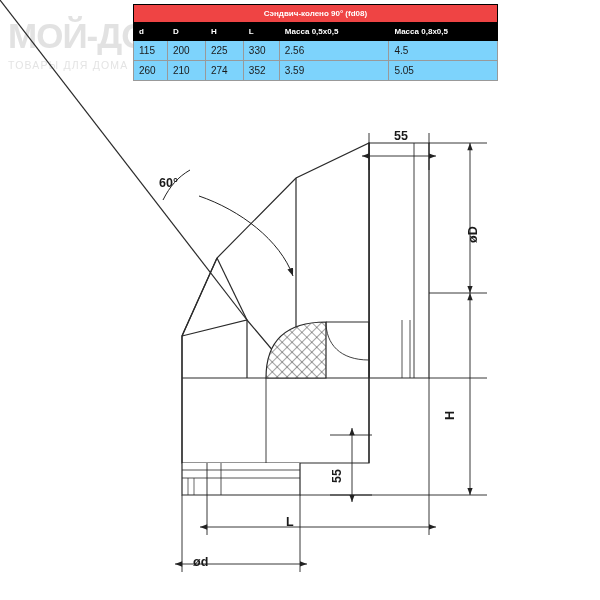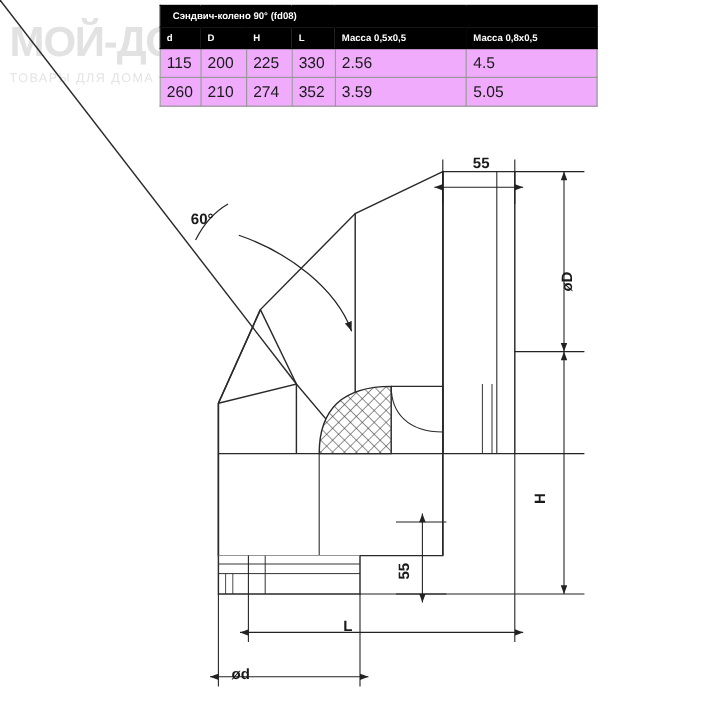--- a/index.html
+++ b/index.html
@@ -51,39 +51,39 @@
     background: #ffffff;
   }
   .spec-table td, .spec-table th {
     border: 1px solid #999;
     padding: 4px 5px;
     text-align: left;
     font-weight: normal;
     color: #111;
   }
   .spec-table tr.title-row td {
-    background: #000000;
+    background: #ef4444;
     color: #ffffff;
-    text-align: left;
+    text-align: center;
     font-weight: bold;
     font-size: 8px;
-    padding: 4px 10px;
+    padding: 4px 20px;
     border: 1px solid #000;
   }
   .spec-table tr.head-row td {
     background: #000000;
     color: #ffffff;
     font-weight: bold;
     font-size: 8px;
     border: 1px solid #000;
   }
   .spec-table tr.data-row td {
-    background: #f0abfc;
+    background: #7dd3fc;
     color: #1a1a1a;
-    font-size: 13px;
+    font-size: 10px;
   }
   .spec-table col.c1 { width: 34px; }
   .spec-table col.c2 { width: 38px; }
   .spec-table col.c3 { width: 38px; }
   .spec-table col.c4 { width: 36px; }
   .spec-table col.c5 { width: 110px; }
   .spec-table col.c6 { width: 109px; }
 
   
   .drawing {

